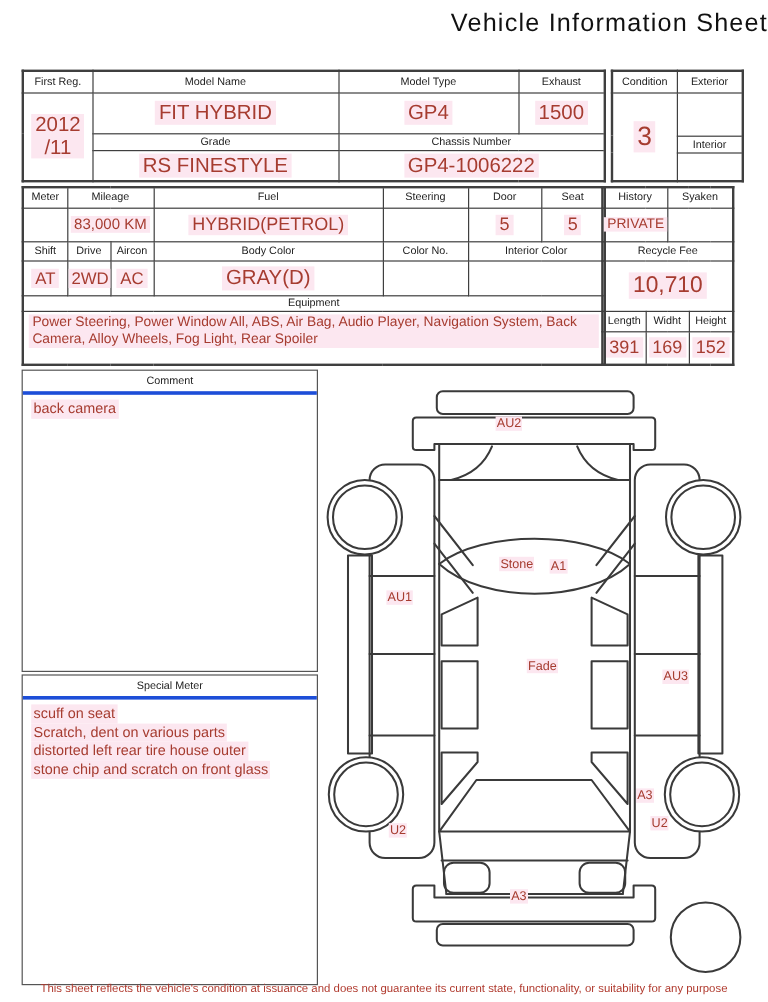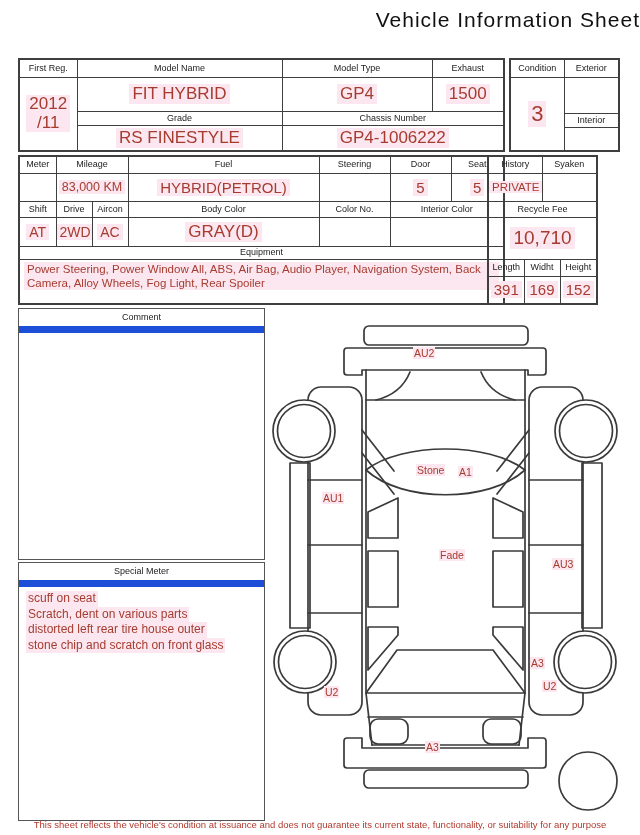--- a/index.html
+++ b/index.html
@@ -18,21 +18,21 @@
   .hdr{font-size:9px;color:#222;text-align:center;vertical-align:middle;line-height:1;}
   .val{color:var(--accent-red);text-align:center;vertical-align:middle;}
   .hl{background:var(--highlight-pink);padding:0 3px;display:inline-block;}
   .hl:empty{background:none;padding:0;}
   .fs17{font-size:17px;} .fs15{font-size:15px;} .fs14{font-size:14px;}
   .fs13{font-size:12.5px;} .fs12{font-size:11.5px;} .fs19{font-size:19px;} .fs22{font-size:22px;}
   .firstreg{white-space:pre-line;line-height:1.1;}
   .eqp{font-size:11.5px;color:var(--accent-red);text-align:left;vertical-align:top;
        padding:2px 4px;line-height:1.25;}
   .box{position:absolute;border:1.5px solid #555;background:#fff;}
-  .boxhdr{border-bottom:7px solid #1d4ed8;font-size:9px;color:#222;text-align:center;
+  .boxhdr{border-bottom:3px solid #1d4ed8;font-size:9px;color:#222;text-align:center;
           height:17px;line-height:17px;}
   .boxbody{padding:4px 7px;color:var(--accent-red);font-size:12px;line-height:1.3;text-align:left;}
   .note-line .hl, .boxbody .hl{padding:0 2px;}
   .dlabel{position:absolute;font-size:10.5px;color:var(--accent-red);
           background:var(--highlight-pink);padding:0 1px;line-height:1.15;white-space:nowrap;}
   .disclaimer{top:819px;left:0;width:640px;text-align:center;font-size:9.5px;color:#b03a2e;}
 </style>
 </head>
 <body>
 
@@ -140,21 +140,21 @@
     </tr>
     <tr style="height:13px">
       <td class="hdr" colspan="7">Equipment</td>
     </tr>
     <tr style="height:45px">
       <td class="eqp" colspan="7"><span class="hl">Power Steering, Power Window  All, ABS, Air Bag, Audio Player, Navigation System, Back Camera, Alloy Wheels, Fog Light, Rear Spoiler</span></td>
     </tr>
   </tbody>
     </table>
 
-  <table class="frame abs" style="left:487px;top:155px;width:109px;">
+  <table class="frame abs" style="left:501px;top:155px;width:109px;">
     <colgroup>
         <col style="width:18px">
         <col style="width:18px">
         <col style="width:18px">
         <col style="width:18px">
         <col style="width:18px">
         <col style="width:19px">
       </colgroup>
     <tbody>
         <tr style="height:17px">
@@ -179,20 +179,21 @@
     <tr style="height:28px">
       <td class="val fs15" colspan="2"><span class="hl">391</span></td>
       <td class="val fs15" colspan="2"><span class="hl">169</span></td>
       <td class="val fs15" colspan="2"><span class="hl">152</span></td>
     </tr>
   </tbody>
     </table>
 
   <div class="box" style="left:18px;top:308px;width:245px;height:250px;">
     <div class="boxhdr">Comment</div>
+    <div class="boxbody"><span class="hl">back camera</span></div>
   </div>
 
   <div class="box" style="left:18px;top:562px;width:245px;height:257px;">
     <div class="boxhdr">Special Meter</div>
     <div class="boxbody" id="special-note-lines">
         <div class="note-line"><span class="hl">scuff on seat</span></div>
         <div class="note-line"><span class="hl">Scratch, dent on various parts</span></div>
         <div class="note-line"><span class="hl">distorted left rear tire house outer</span></div>
         <div class="note-line"><span class="hl">stone chip and scratch on front glass</span></div>
       </div>

